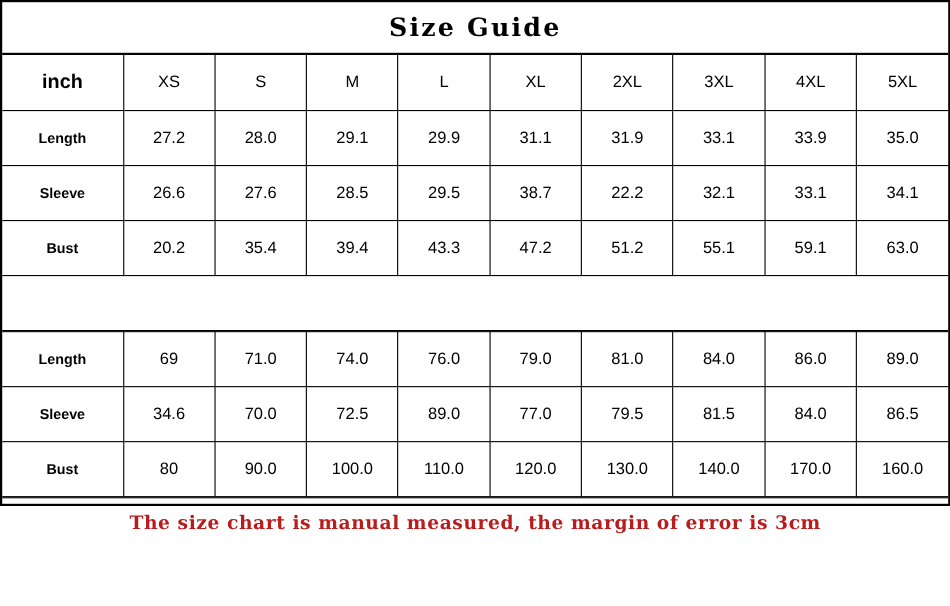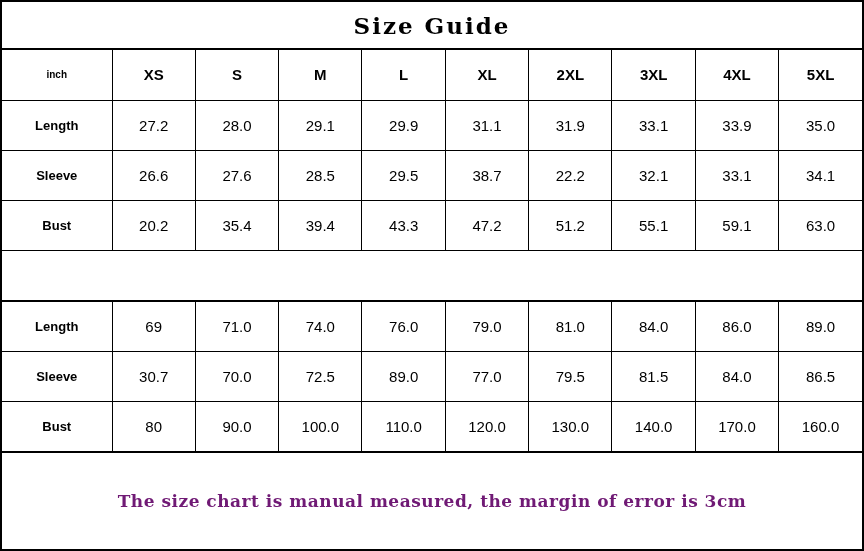--- a/index.html
+++ b/index.html
@@ -9,21 +9,21 @@
   body {
     width: 864px;
     height: 551px;
     background: #ffffff;
     font-family: "Liberation Sans", sans-serif;
     color: #000000;
     overflow: hidden;
   }
   .sheet {
     width: 864px;
-    height: 551px;
+    height: 460px;
     box-sizing: border-box;
     border: 2px solid #000000;
     display: flex;
     flex-direction: column;
     background: #ffffff;
   }
   .title-bar {
     height: 48px;
     flex: 0 0 48px;
     display: flex;
@@ -47,30 +47,30 @@
   table.size-table td {
     border: 1px solid #000000;
     text-align: center;
     vertical-align: middle;
     font-size: 15px;
     height: 50px;
     box-sizing: border-box;
     color: #000000;
   }
   table.size-table td.head-cell {
-    font-weight: bold;
+    font-weight: normal;
     font-size: 15px;
   }
   table.size-table td.row-label {
     font-weight: bold;
     font-size: 13px;
   }
   table.size-table td.unit-cell {
     font-weight: bold;
-    font-size: 10px;
+    font-size: 18px;
   }
   .col-label { width: 110px; }
   .spacer-row {
     height: 50px;
     flex: 0 0 50px;
     border-bottom: 1px solid #000000;
     border-top: 0;
     box-sizing: border-box;
   }
   .block {
@@ -84,21 +84,21 @@
     justify-content: center;
     border-top: 1px solid #000000;
     box-sizing: border-box;
     min-height: 48px;
   }
   .footer-text {
     font-family: "DejaVu Serif", serif;
     font-size: 17px;
     font-weight: bold;
     letter-spacing: 0.5px;
-    color: #701a75;
+    color: #b91c1c;
   }
   
   table.size-table tr td:first-child { border-left: 0; }
   table.size-table tr td:last-child { border-right: 0; }
   table.size-table.top-block tr:first-child td { border-top: 0; }
 </style>
 </head>
 <body>
 
 <div class="sheet">
@@ -171,21 +171,21 @@
         <td>74.0</td>
         <td>76.0</td>
         <td>79.0</td>
         <td>81.0</td>
         <td>84.0</td>
         <td>86.0</td>
         <td>89.0</td>
       </tr>
       <tr>
         <td class="row-label col-label">Sleeve</td>
-        <td>30.7</td>
+        <td>34.6</td>
         <td>70.0</td>
         <td>72.5</td>
         <td>89.0</td>
         <td>77.0</td>
         <td>79.5</td>
         <td>81.5</td>
         <td>84.0</td>
         <td>86.5</td>
       </tr>
       <tr>

